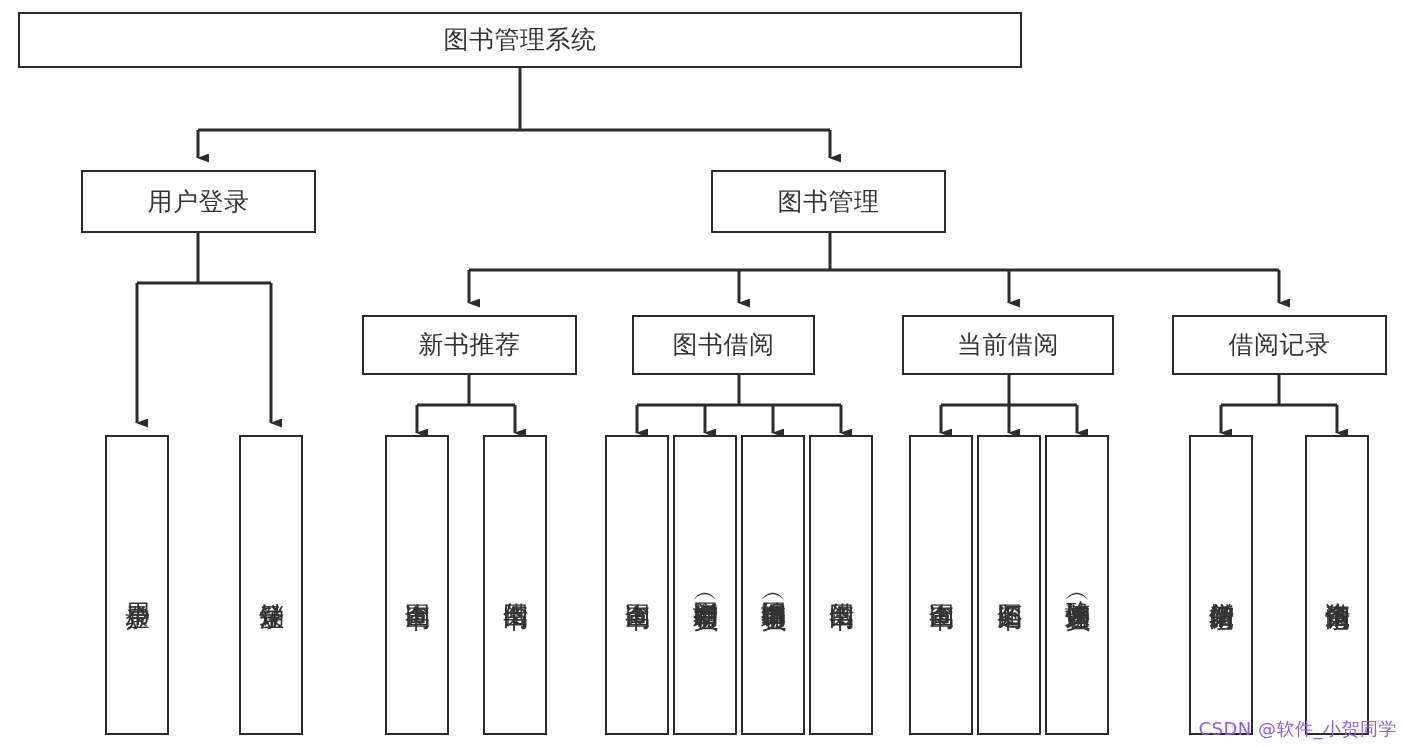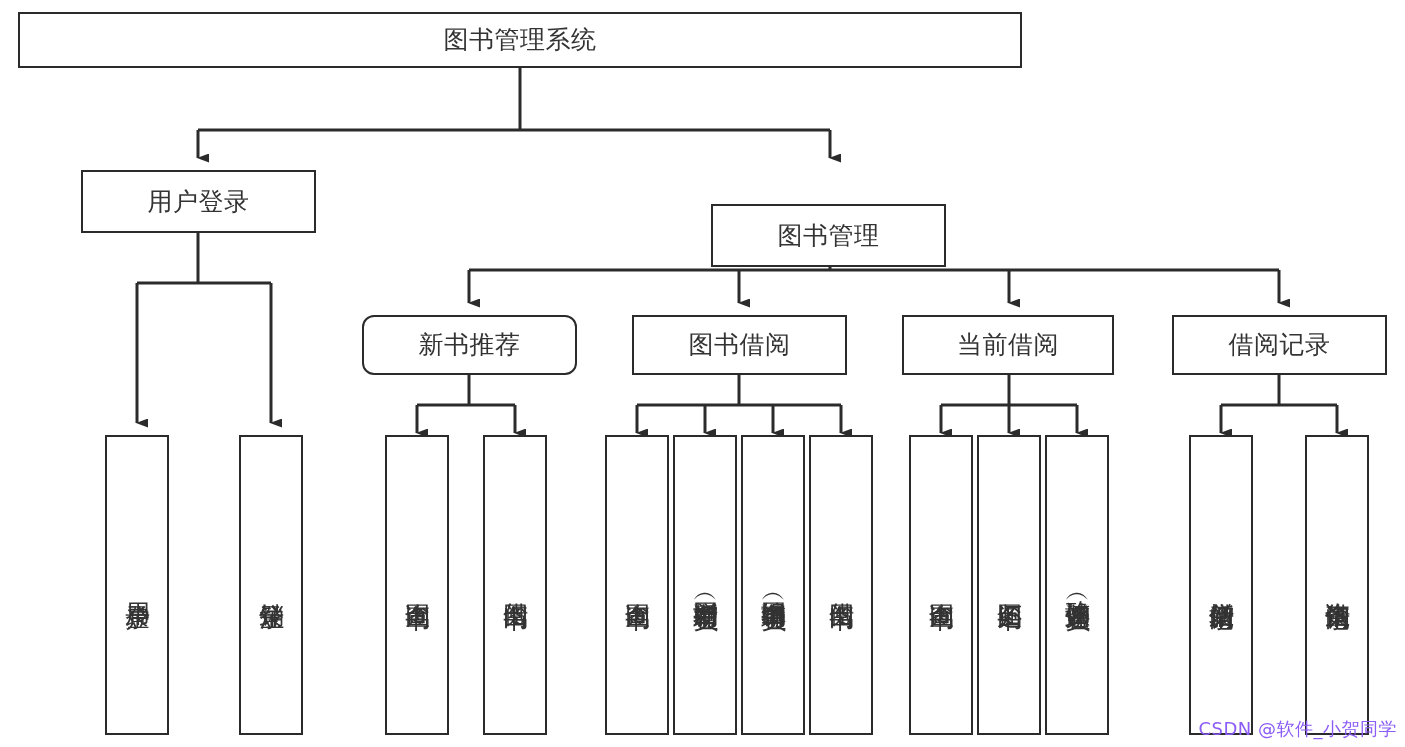--- a/index.html
+++ b/index.html
@@ -121,28 +121,28 @@
     </g>
   </svg>
 
   <div class="node node-h" style="left:18px; top:12px; width:1004px; height:56px;text-align:right;">
     <span>图书管理系统</span>
   </div>
 
   <div class="node node-h" style="left:81px; top:170px; width:235px; height:63px;">
     <span>用户登录</span>
   </div>
-  <div class="node node-h" style="left:711px; top:170px; width:235px; height:63px;margin-top:34px;">
+  <div class="node node-h" style="left:711px; top:170px; width:235px; height:63px;">
     <span>图书管理</span>
   </div>
 
-  <div class="node node-h" style="left:362px; top:315px; width:215px; height:60px;border-radius:12px;">
+  <div class="node node-h" style="left:362px; top:315px; width:215px; height:60px;">
     <span>新书推荐</span>
   </div>
-  <div class="node node-h" style="left:632px; top:315px; width:215px; height:60px;">
+  <div class="node node-h" style="left:632px; top:315px; width:183px; height:60px;">
     <span>图书借阅</span>
   </div>
   <div class="node node-h" style="left:902px; top:315px; width:212px; height:60px;">
     <span>当前借阅</span>
   </div>
   <div class="node node-h" style="left:1172px; top:315px; width:215px; height:60px;">
     <span>借阅记录</span>
   </div>
 
   <div class="node node-v" style="left:105px; top:435px; width:64px; height:300px;">

